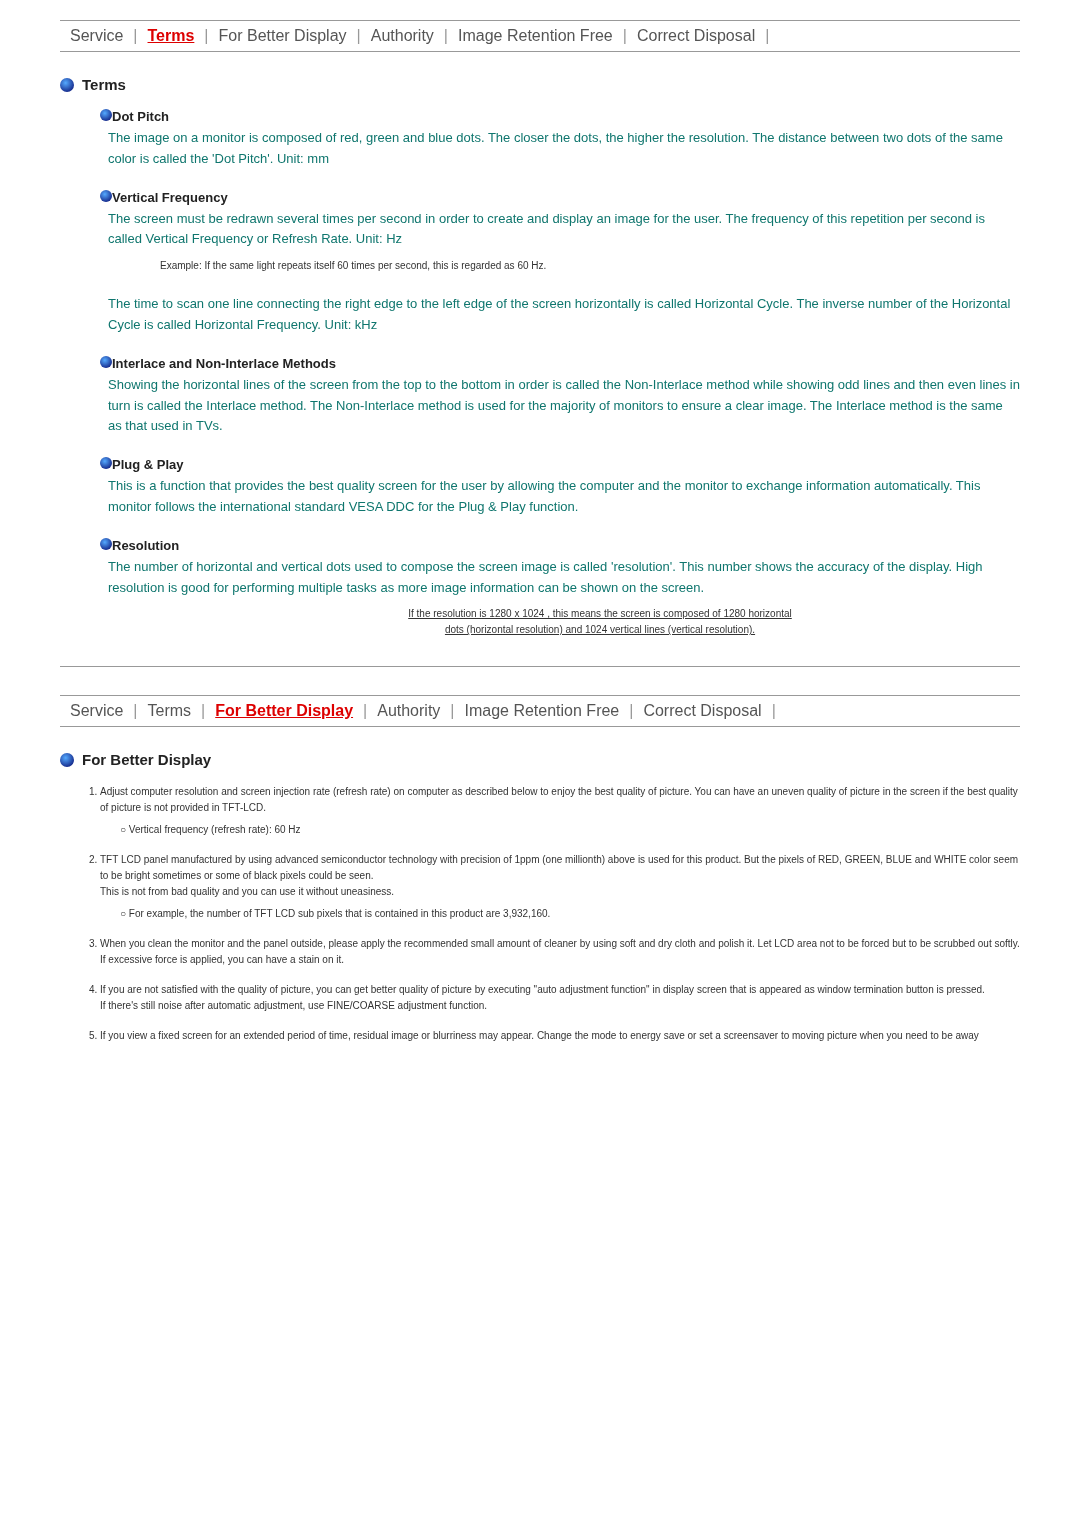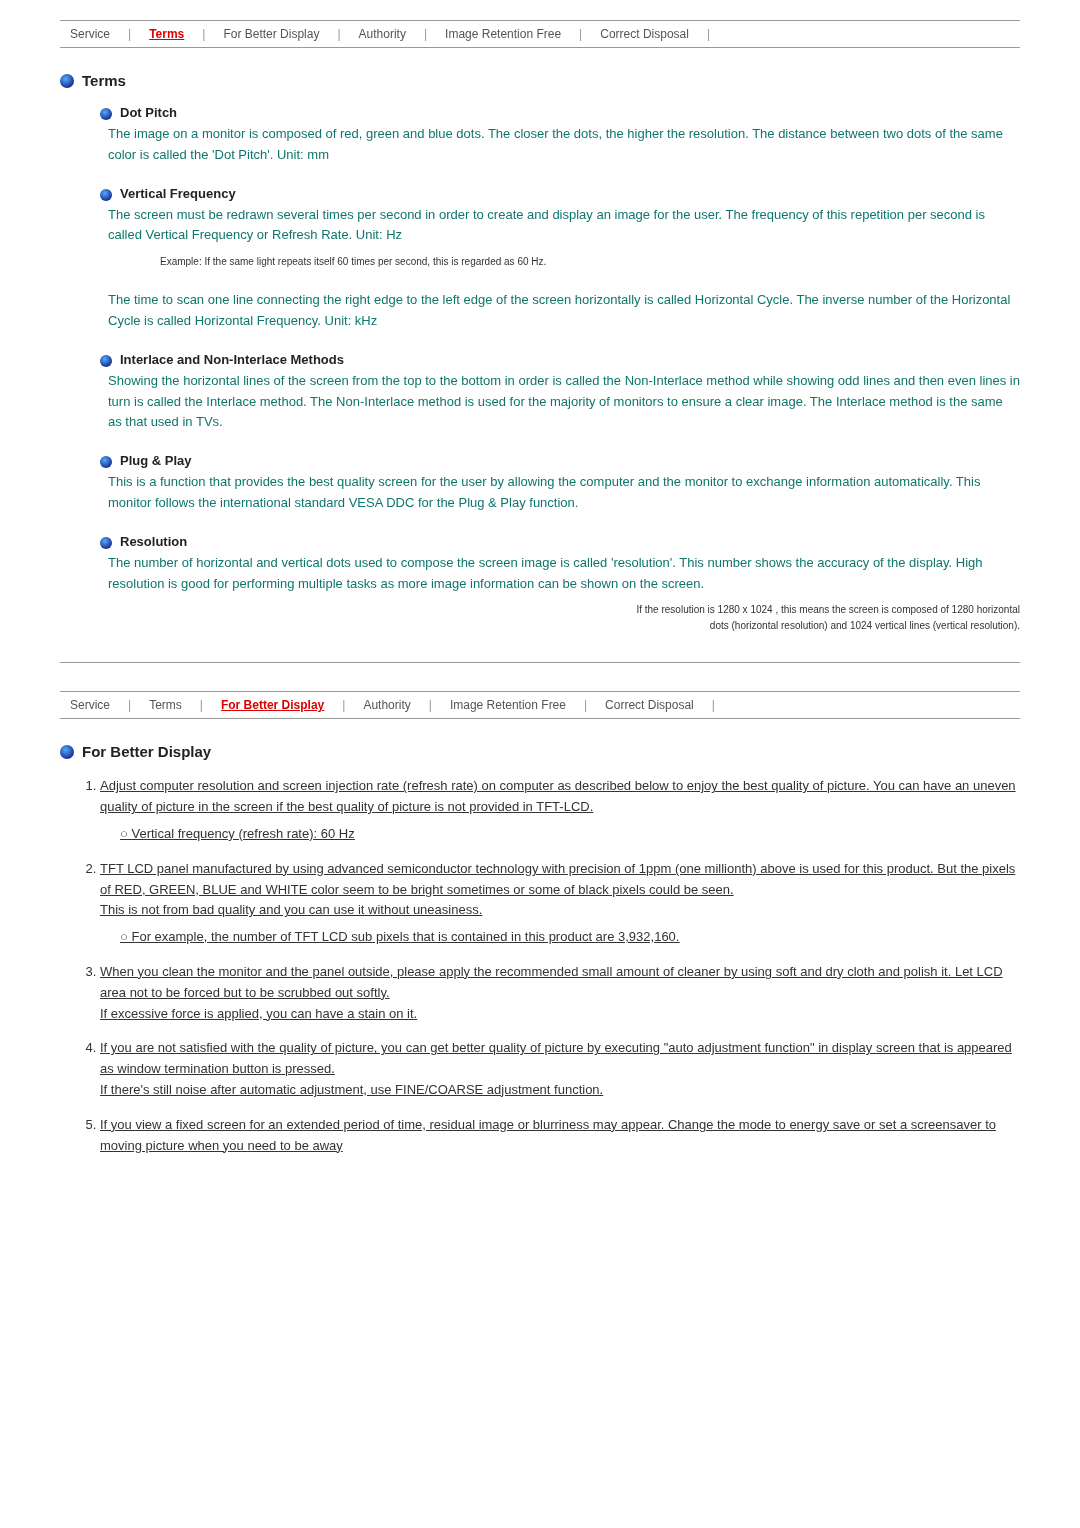--- a/index.html
+++ b/index.html
@@ -9,23 +9,23 @@
       color: #333;
       background: #fff;
       padding: 20px 40px;
     }
     .nav-bar {
       border-top: 1px solid #999;
       border-bottom: 1px solid #999;
       padding: 6px 0;
       display: flex;
       align-items: center;
-      gap: 8px;
+      gap: 0;
       margin-bottom: 24px;
-      font-size: 12px;
+      font-size: 16px;
     }
     .nav-bar .nav-item {
       color: #555;
       padding: 0 10px;
       cursor: pointer;
     }
     .nav-bar .nav-item.active {
       color: #d00;
       font-weight: bold;
       text-decoration: underline;
@@ -50,22 +50,21 @@
       font-size: 15px;
       font-weight: bold;
       color: #222;
     }
     .term-block {
       margin-left: 40px;
       margin-bottom: 20px;
     }
     .term-header {
       display: flex;
-      align-items: flex-end;
-      gap: 8px;
+      align-items: flex-start;
       margin-bottom: 4px;
     }
     .small-blue-dot {
       width: 12px;
       height: 12px;
       background: radial-gradient(circle at 40% 35%, #5af, #006);
       border-radius: 50%;
       flex-shrink: 0;
     }
     .term-title {
@@ -94,22 +93,21 @@
     }
     .main-content {
       padding: 0 20px;
     }
     .numbered-list {
       margin-left: 40px;
     }
     .numbered-list li {
       margin-bottom: 14px;
       line-height: 1.6;
-      font-size: 13px;
-      text-decoration: underline;
+      font-size: 10px;
     }
     .sub-list {
       list-style: none;
       margin-left: 20px;
       margin-top: 6px;
     }
     .sub-list li::before {
       content: "○ ";
     }
   </style>
@@ -174,21 +172,21 @@
     </div>
     <div class="term-body">This is a function that provides the best quality screen for the user by allowing the computer and the monitor to exchange information automatically. This monitor follows the international standard VESA DDC for the Plug &amp; Play function.</div>
   </div>
 
   <div class="term-block">
     <div class="term-header">
       <div class="small-blue-dot"></div>
       <span class="term-title">Resolution</span>
     </div>
     <div class="term-body">The number of horizontal and vertical dots used to compose the screen image is called 'resolution'. This number shows the accuracy of the display. High resolution is good for performing multiple tasks as more image information can be shown on the screen.</div>
-    <div class="example-block" style="margin-left:80px; text-align:right;">
+    <div class="example-block" style="margin-left:80px; text-align:center;text-decoration:underline;">
       If the resolution is 1280 x 1024 , this means the screen is composed of 1280 horizontal<br>
       dots (horizontal resolution) and 1024 vertical lines (vertical resolution).
     </div>
   </div>
 
   <hr class="divider">
 
   <div class="nav-bar">
     <span class="nav-item">Service</span>
     <span class="nav-sep">|</span>

